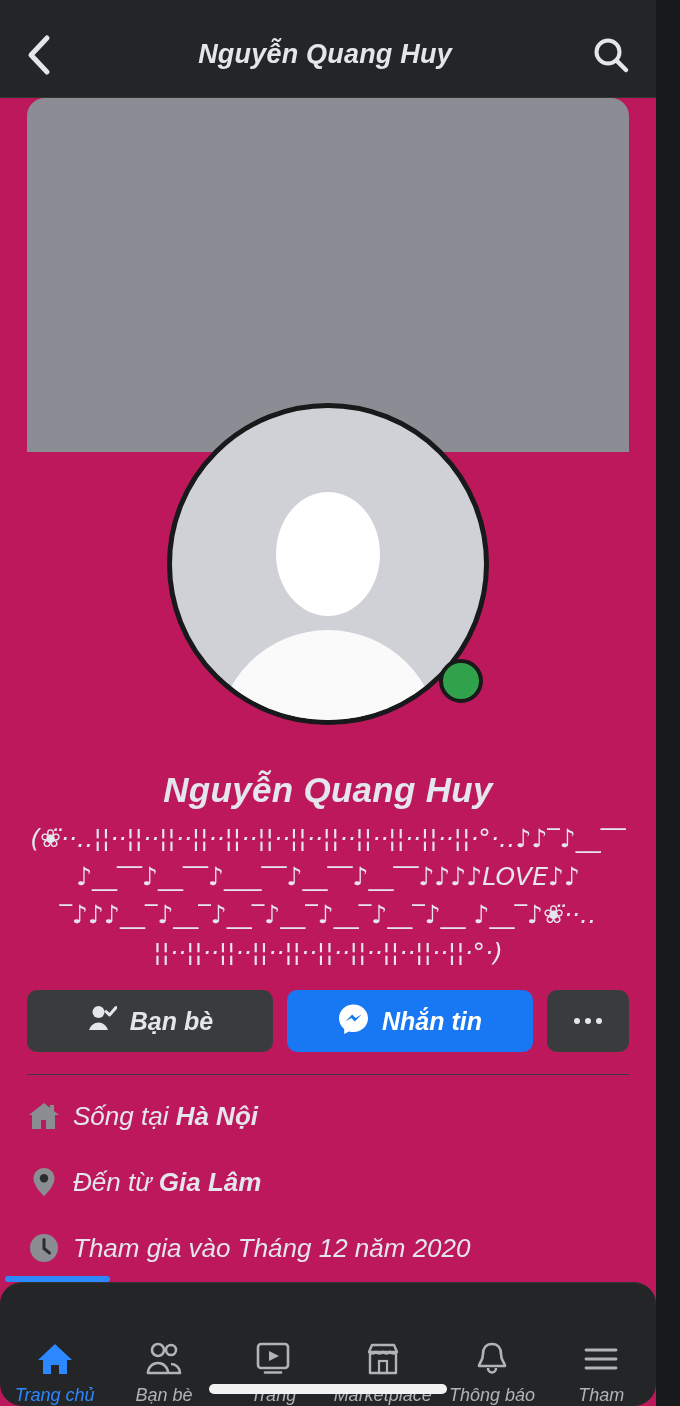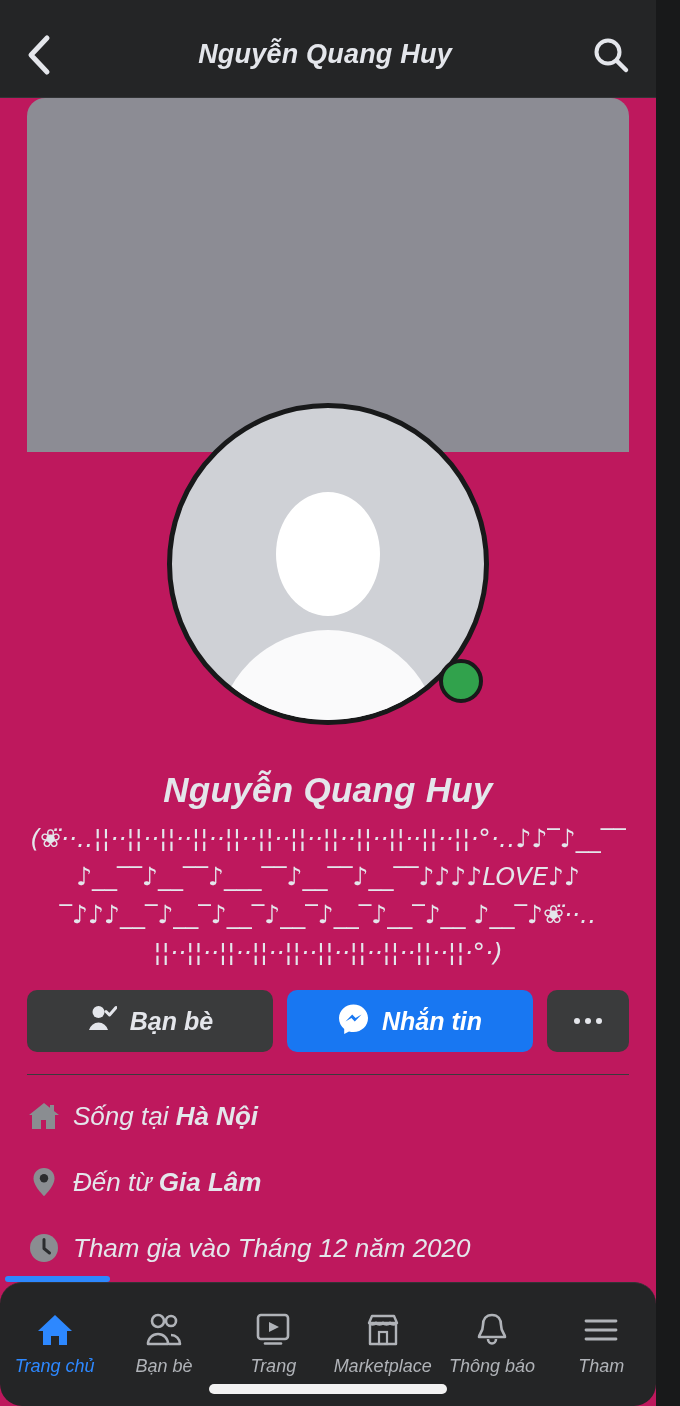--- a/index.html
+++ b/index.html
@@ -180,21 +180,21 @@
   }
 
   
   .bottomnav {
     position: absolute;
     left: 0; right: 0; bottom: 0;
     height: 124px;
     background: #242526;
     border-top: 1px solid #323436;
     display: flex;
-    align-items: flex-start;
+    align-items: flex-end;
     padding-top: 28px;
     border-radius: 22px;
   }
   .nav-item {
     flex: 1;
     display: flex; flex-direction: column;
     align-items: center; gap: 7px;
     cursor: pointer;
   }
   .nav-ico { height: 38px; display: flex; align-items: center; justify-content: center; }

